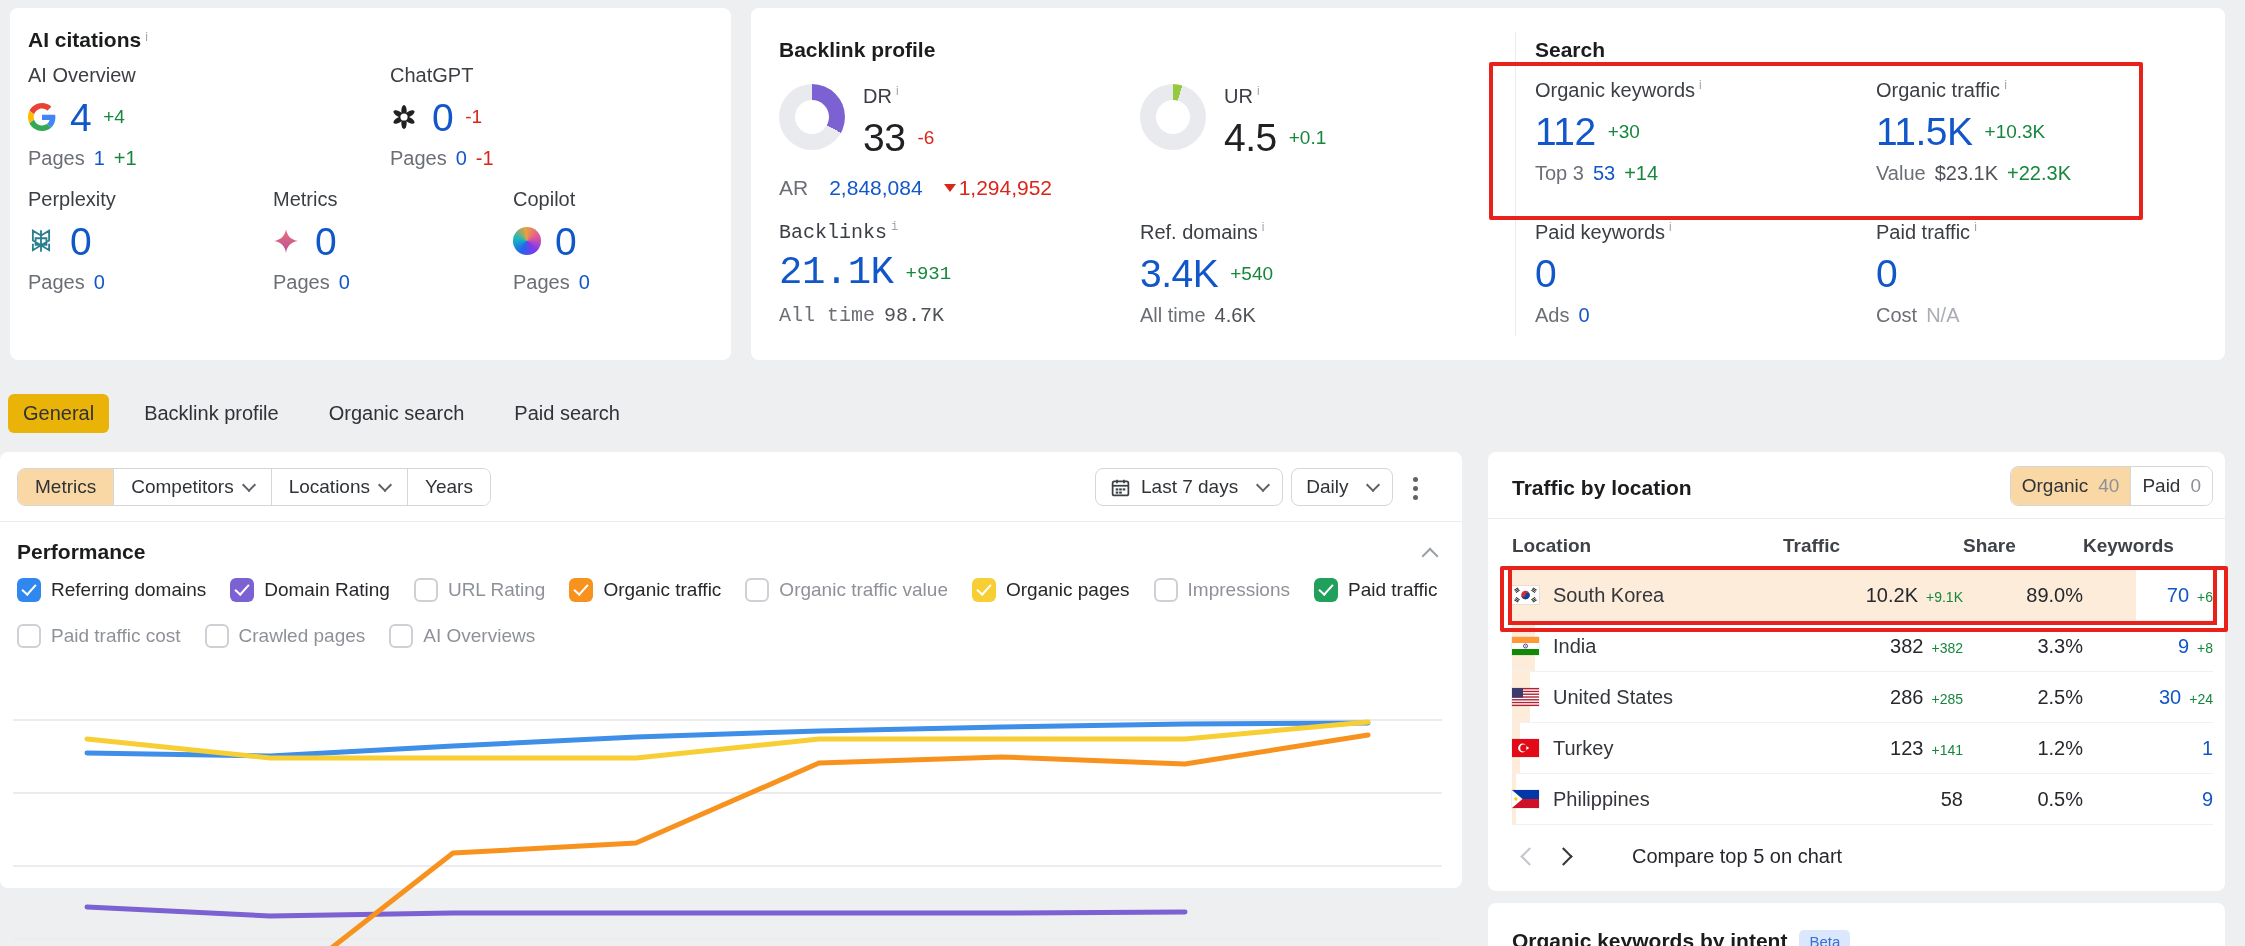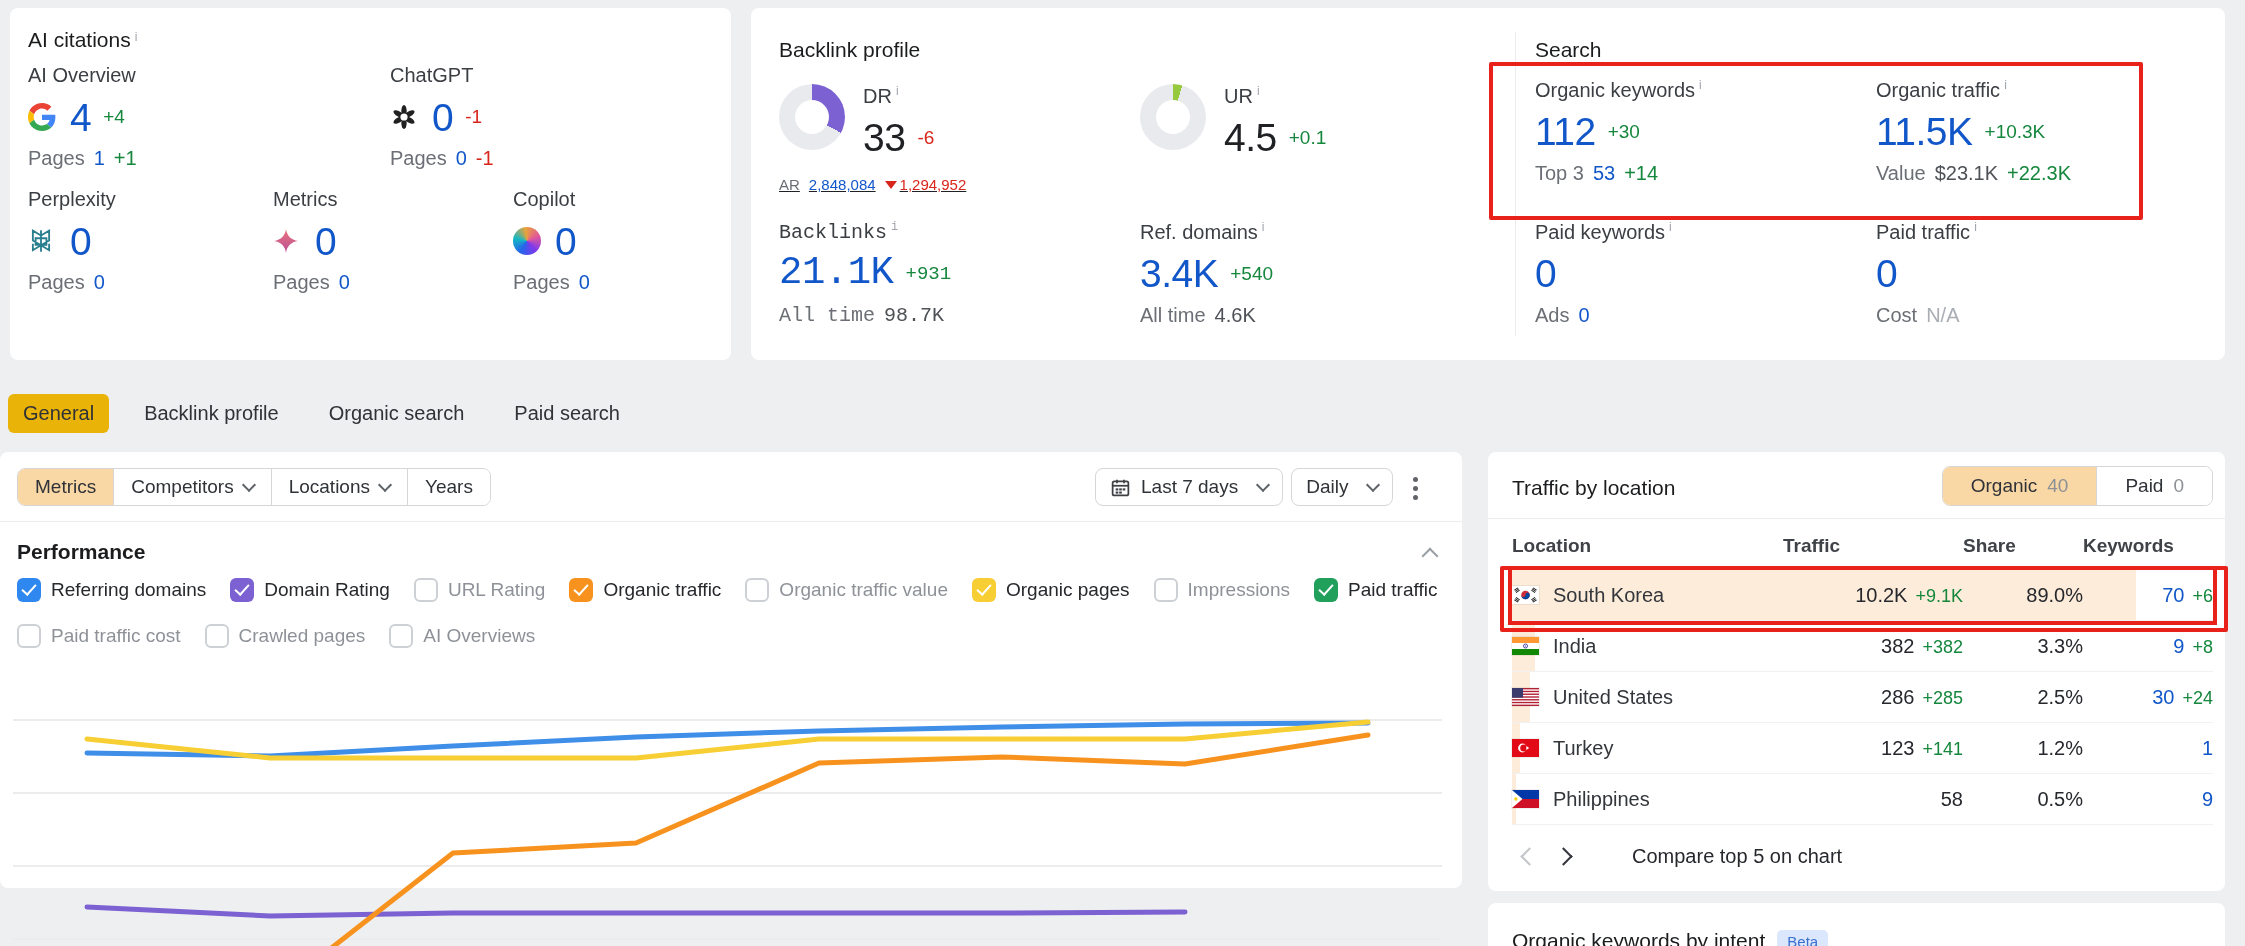--- a/index.html
+++ b/index.html
@@ -1,19 +1,19 @@
 <!DOCTYPE html>
 <html><head>
 <meta charset="utf-8">
 <style>
   html,body{margin:0;padding:0;background:#edeff0;}
   #app{position:relative;width:2245px;height:946px;background:#edeff0;overflow:hidden;
        font-family:"Liberation Sans","DejaVu Sans",sans-serif;color:#202124;}
   .card{position:absolute;background:#fff;border-radius:8px;}
-  .card-title{font-size:21px;font-weight:normal;color:#1b1c1e;}
+  .card-title{font-size:21px;font-weight:bold;color:#1b1c1e;}
   .info{font-size:12px;color:#a0a4ab;margin-left:4px;vertical-align:super;font-weight:normal;}
   .c-blue{color:#1257c9;}.c-green{color:#15873d;}.c-red{color:#d9261c;}
   .c-dark{color:#202124;}.c-lbl{color:#6b6f75;}.c-dim{color:#4e5156;}.c-light{color:#a9adb4;}
   .h-div{position:absolute;left:0;right:0;height:1px;background:#ececee;}
 
   
   #card-ai{left:10px;top:8px;width:721px;height:352px;padding:20px 18px;box-sizing:border-box;}
   #ai-row1{display:flex;margin-top:12px;}
   #ai-row2{display:flex;margin-top:18px;}
   #ai-row1 .ai-item:nth-child(1){width:362px;}
@@ -36,21 +36,21 @@
   #st-dr{left:28px;top:76px;}#st-ur{left:389px;top:76px;}
   #st-ar{left:28px;top:168px;}
   #st-backlinks{left:28px;top:212px;font-family:Liberation Mono, monospace;}#st-ref{left:389px;top:212px;}
   #st-ok{left:784px;top:70px;}#st-ot{left:1125px;top:70px;}
   #st-pk{left:784px;top:212px;}#st-pt{left:1125px;top:212px;}
   .gauge{display:flex;gap:18px;align-items:flex-start;}
   .donut{width:66px;height:66px;border-radius:50%;position:relative;flex:none;}
   .donut::after{content:"";position:absolute;inset:16px;background:#fff;border-radius:50%;}
   .tri-down{display:inline-block;width:0;height:0;border-left:6px solid transparent;
             border-right:6px solid transparent;border-top:8px solid #d9261c;margin-right:3px;}
-  .arrow-line{display:flex;align-items:center;gap:9px;font-size:15px;text-decoration:underline;}
+  .arrow-line{display:flex;align-items:center;gap:21px;font-size:21px;}
 
   
   #tabs{position:absolute;left:8px;top:394px;display:flex;gap:20px;align-items:center;}
   .tab{font-size:20px;color:#2f3237;padding:8px 15px;border-radius:6px;cursor:pointer;}
   .tab.active{background:#eab308;}
 
   
   #card-main{left:0;top:452px;width:1462px;height:436px;}
   #filter-group{position:absolute;left:17px;top:16px;display:inline-flex;border:1px solid #d6d6d6;
                 border-radius:8px;overflow:hidden;background:#fff;}
@@ -79,37 +79,37 @@
   .cb.checked::after{content:"";position:absolute;left:8px;top:3px;width:6px;height:12px;
        border-right:2.6px solid #fff;border-bottom:2.6px solid #fff;transform:rotate(42deg);}
   #chart{position:absolute;left:0;top:194px;}
 
   
   #card-traffic{left:1488px;top:452px;width:737px;height:439px;overflow:hidden;}
   #traffic-title{position:absolute;left:24px;top:24px;}
   #traffic-toggle{position:absolute;right:12px;top:14px;display:inline-flex;border:1px solid #d6d6d6;
                   border-radius:8px;overflow:hidden;}
   .seg{display:flex;align-items:center;gap:10px;font-size:19px;color:#2f3237;background:#fff;
-       border:none;border-left:1px solid #d6d6d6;padding:8px 28px;cursor:pointer;font-family:inherit;}
+       border:none;border-left:1px solid #d6d6d6;padding:8px 11px;cursor:pointer;font-family:inherit;}
   .seg:first-child{border-left:none;}
   .seg.active{background:#f9d8a6;}
   .seg-count{color:#8d9095;}
   #t-div{top:66px;}
   .t-grid{display:grid;grid-template-columns:1fr 180px 120px 130px;align-items:center;}
   #t-header{position:absolute;left:24px;right:12px;top:70px;height:48px;font-size:19px;
             font-weight:bold;color:#3f4247;}
   #t-header .th{text-align:left;}
   #t-header .th:first-child{text-align:left;}
   #traffic-rows{position:absolute;left:24px;right:12px;top:118px;}
   .t-row{height:50px;border-bottom:1px solid #f1f1f2;position:relative;cursor:pointer;}
   .t-row.hl{outline:4px solid #e8221a;outline-offset:0;z-index:3;}
   .t-loc{display:flex;align-items:center;gap:14px;font-size:20px;color:#33363b;}
   .flag{display:inline-flex;width:27px;height:18px;flex:none;box-shadow:0 0 0 1px rgba(0,0,0,0.06);}
   .t-num{display:flex;justify-content:flex-end;align-items:baseline;gap:8px;font-size:20px;color:#26282d;}
-  .t-delta{font-size:18px;}
+  .t-delta{font-size:14px;}
   .t-share{text-align:right;font-size:20px;color:#26282d;}
   #pager{position:absolute;left:24px;top:382px;display:flex;align-items:center;height:44px;}
   .pg{width:34px;height:34px;display:flex;align-items:center;justify-content:center;cursor:pointer;}
   .chv{display:inline-block;width:11px;height:11px;border-right:2.4px solid #33363b;
        border-bottom:2.4px solid #33363b;}
   .chv.left{transform:rotate(135deg);border-color:#c3c6ca;}
   .chv.right{transform:rotate(-45deg);}
   #compare{font-size:20px;color:#26282d;margin-left:52px;cursor:pointer;}
 
   

